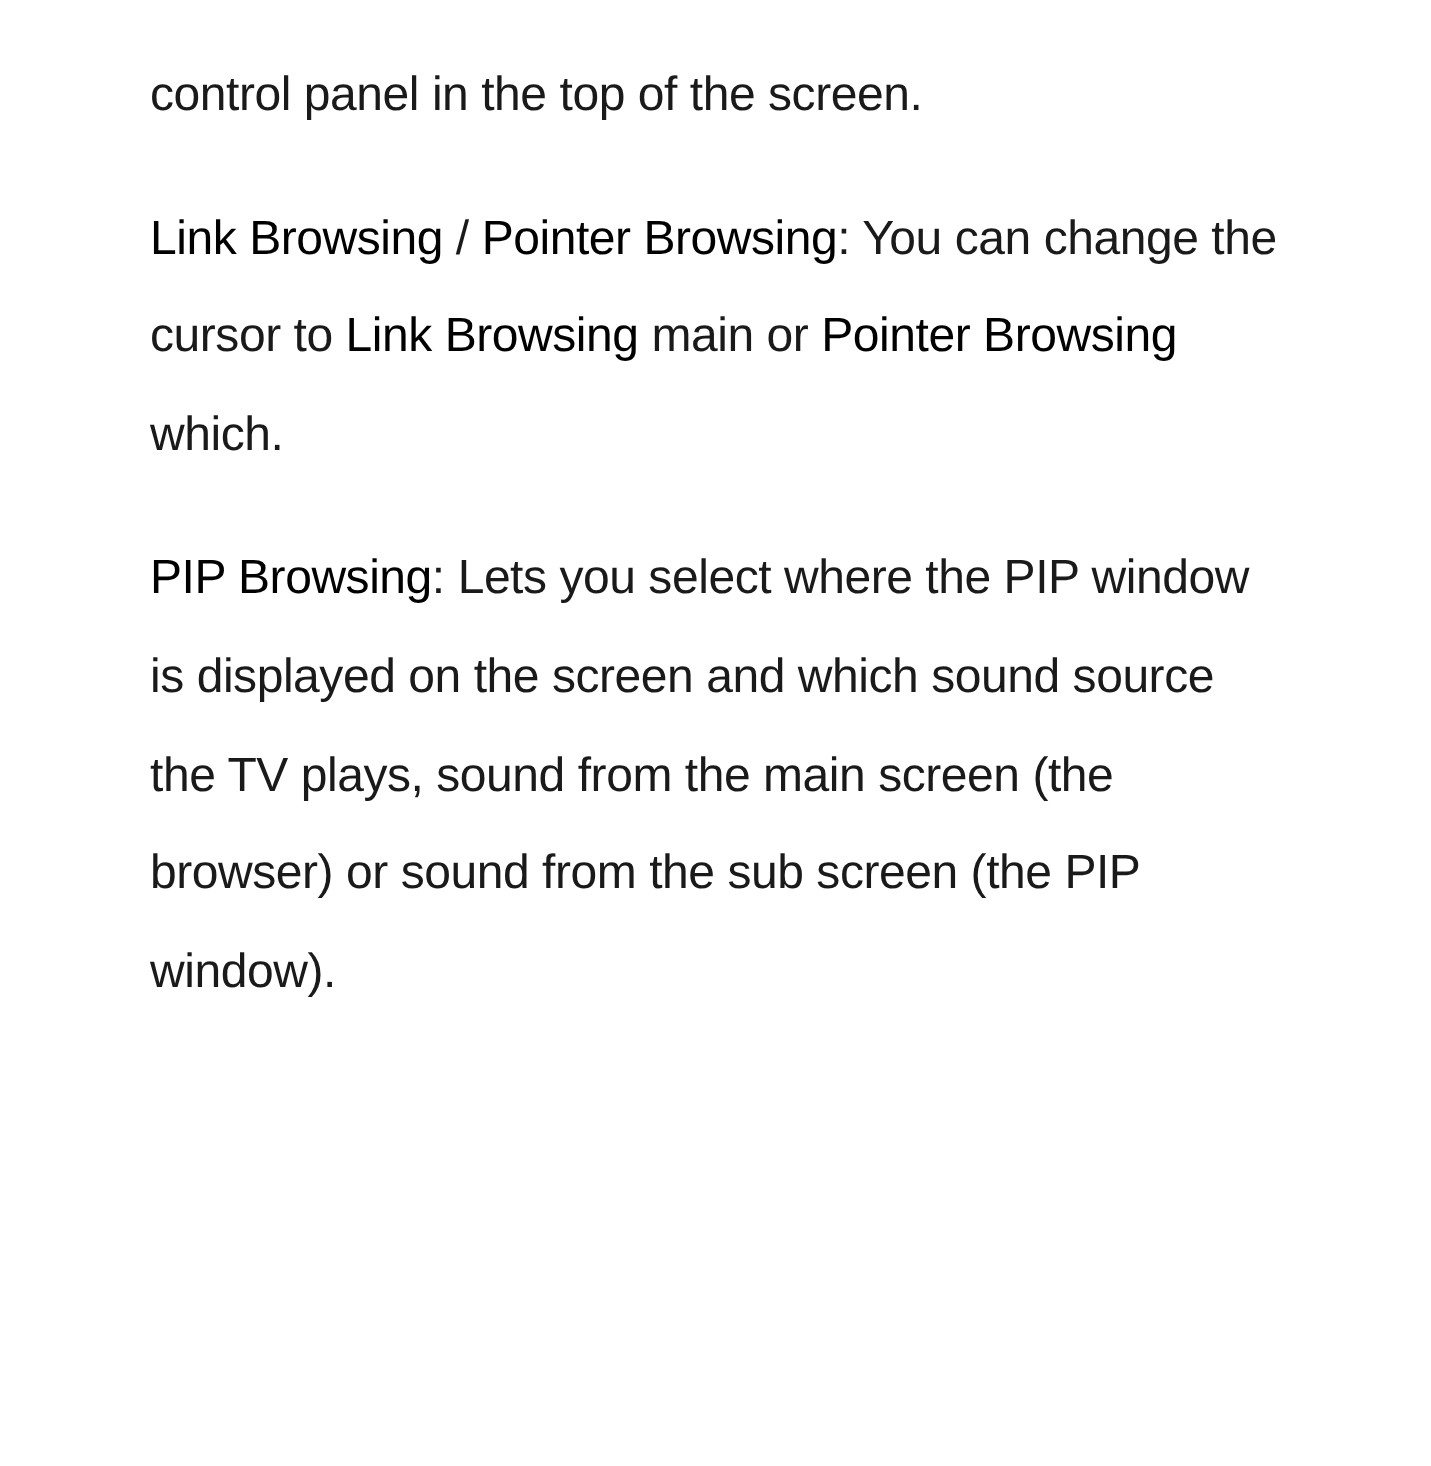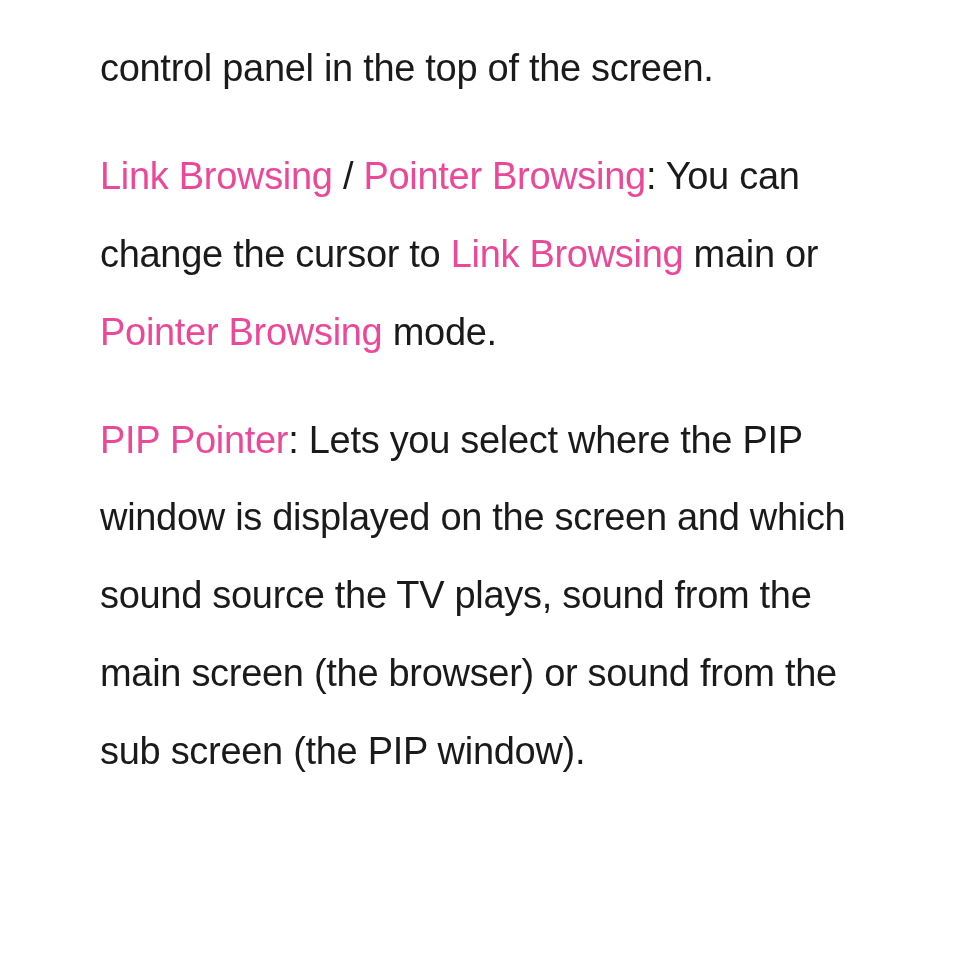--- a/index.html
+++ b/index.html
@@ -11,39 +11,39 @@
       font-family: Arial, Helvetica, sans-serif;
       background: #ffffff;
       width: 954px;
       height: 977px;
       padding: 0;
     }
     .content {
       padding: 30px 100px 30px 100px;
     }
     .paragraph {
-      font-size: 38px;
+      font-size: 32px;
       line-height: 2.05;
       color: #1a1a1a;
       margin-bottom: 30px;
       letter-spacing: -0.3px;
     }
     .highlight {
-      color: #ec4899;
+      color: #000000;
     }
   </style>
 </head>
 <body>
 
 <div class="content">
   <p class="paragraph">
     <span>control panel in the top of the screen.</span>
   </p>
 
   <p class="paragraph">
-    <span class="highlight">Link Browsing</span><span> / </span><span class="highlight">Pointer Browsing</span><span>: You can change the cursor to </span><span class="highlight">Link Browsing</span><span> main or </span><span class="highlight">Pointer Browsing</span><span> mode.</span>
+    <span class="highlight">Link Browsing</span><span> / </span><span class="highlight">Pointer Browsing</span><span>: You can change the cursor to </span><span class="highlight">Link Browsing</span><span> main or </span><span class="highlight">Pointer Browsing</span><span> which.</span>
   </p>
 
 
   <p class="paragraph">
-    <span class="highlight">PIP Pointer</span><span>: Lets you select where the PIP window is displayed on the screen and which sound source the TV plays, sound from the main screen (the browser) or sound from the sub screen (the PIP window).</span>
+    <span class="highlight">PIP Browsing</span><span>: Lets you select where the PIP window is displayed on the screen and which sound source the TV plays, sound from the main screen (the browser) or sound from the sub screen (the PIP window).</span>
   </p>
 </div>
 
 </body></html>

